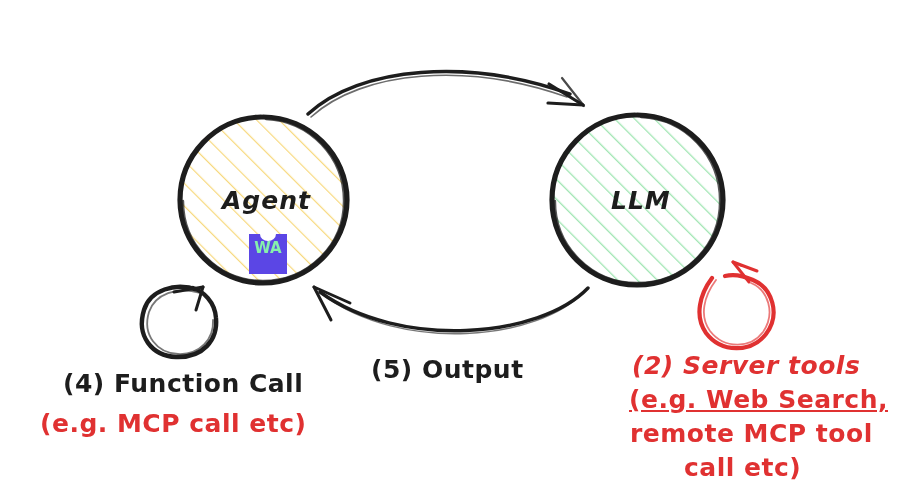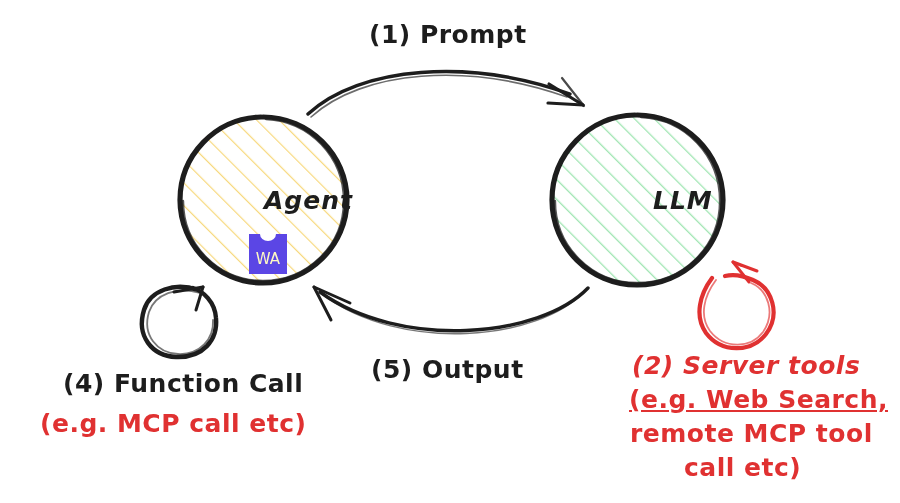--- a/index.html
+++ b/index.html
@@ -37,21 +37,20 @@
   .label-black { color: #1d1d1d; }
   .label-red   { color: #e03131; }
   .node-text {
     position: absolute;
     color: #1d1d1d;
     font-family: "DejaVu Sans", sans-serif;
     font-weight: 700;
     font-style: italic;
     letter-spacing: 1px;
     white-space: pre;
-    margin-left: 42px;
   }
   .badge {
     position: absolute;
     width: 38px;
     height: 40px;
     background: #5b46e5;
     display: flex;
     align-items: flex-end;
     justify-content: center;
   }
@@ -60,26 +59,26 @@
     top: -7px;
     left: 50%;
     margin-left: -8px;
     width: 16px;
     height: 14px;
     background: #ffffff;
     border-radius: 50%;
   }
   .badge .wa {
     position: relative;
-    color: #fef9c3;
-    font-family: "DejaVu Sans", sans-serif;
-    font-weight: 400;
+    color: #86efac;
+    font-family: "DejaVu Sans", sans-serif;
+    font-weight: 700;
     font-size: 15px;
     line-height: 1;
-    padding-bottom: 7px;
+    padding-bottom: 18px;
     letter-spacing: 0px;
   }
 </style>
 </head>
 <body>
 
 <div id="canvas">
 
   <svg class="layer" viewBox="0 0 900 503">
     <defs>
@@ -177,21 +176,20 @@
 
   <div class="node-text" style="left:222px; top:186px; font-size:25px;">Agent</div>
 
   <div class="node-text" style="left:611px; top:186px; font-size:25px;">LLM</div>
 
   <div class="badge" style="left:249px; top:234px;">
     <div class="notch"></div>
     <div class="wa">WA</div>
   </div>
 
-  <div class="label label-black" style="left:369px; top:20px; font-size:25px;">(1) Prompt</div>
 
   <div class="label label-black" style="left:371px; top:355px; font-size:25px;">(5) Output</div>
 
   <div class="label label-black" style="left:63px; top:369px; font-size:25px;">(4) Function Call</div>
 
   <div class="label label-red" style="left:40px; top:409px; font-size:25px;">(e.g. MCP call etc)</div>
 
   <div class="label label-red" style="left:632px; top:351px; font-size:25px;font-style:italic;">(2) Server tools</div>
 
   <div class="label label-red" style="left:629px; top:385px; font-size:25px;text-decoration:underline;">(e.g. Web Search,</div>

